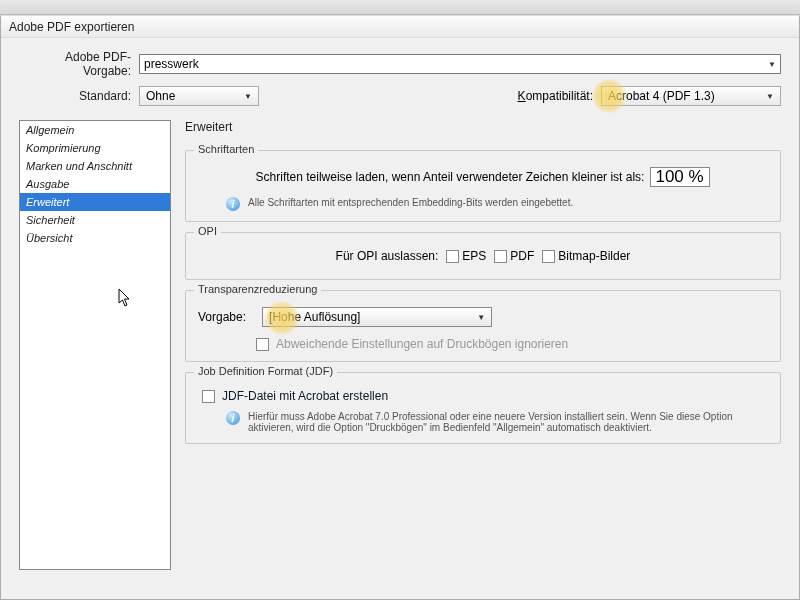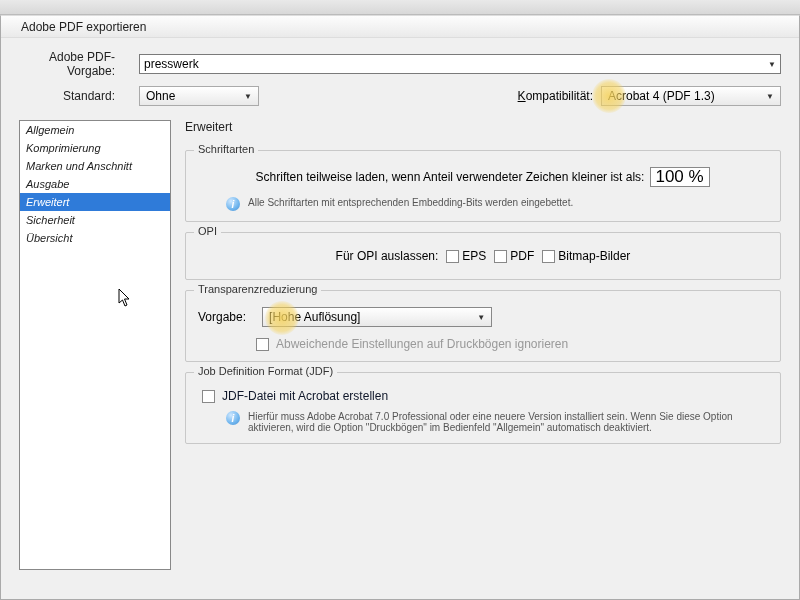--- a/index.html
+++ b/index.html
@@ -17,38 +17,38 @@
     top: 15px;
     left: 0;
     width: 800px;
     height: 585px;
     background: #f0f0f0;
     border: 1px solid #aaa;
     border-top: 1px solid #ddd;
   }
   .titlebar {
     height: 22px;
-    padding: 4px 20px;
+    padding: 4px 8px;
     font-size: 12px;
     color: #222;
     background: linear-gradient(#fdfdfd, #eaeaea);
     border-bottom: 1px solid #ddd;
   }
   .top-fields {
     padding: 12px 18px 6px 18px;
   }
   .field-row {
     display: flex;
     align-items: center;
     margin-bottom: 8px;
   }
   .field-label {
     width: 120px;
     text-align: right;
-    padding-right: 24px;
+    padding-right: 8px;
     font-size: 12px;
     color: #222;
   }
   .preset-select {
     flex: 1;
     height: 20px;
     border: 1px solid #7a7a7a;
     background: #fff;
     font-size: 12px;
     padding: 1px 4px;

